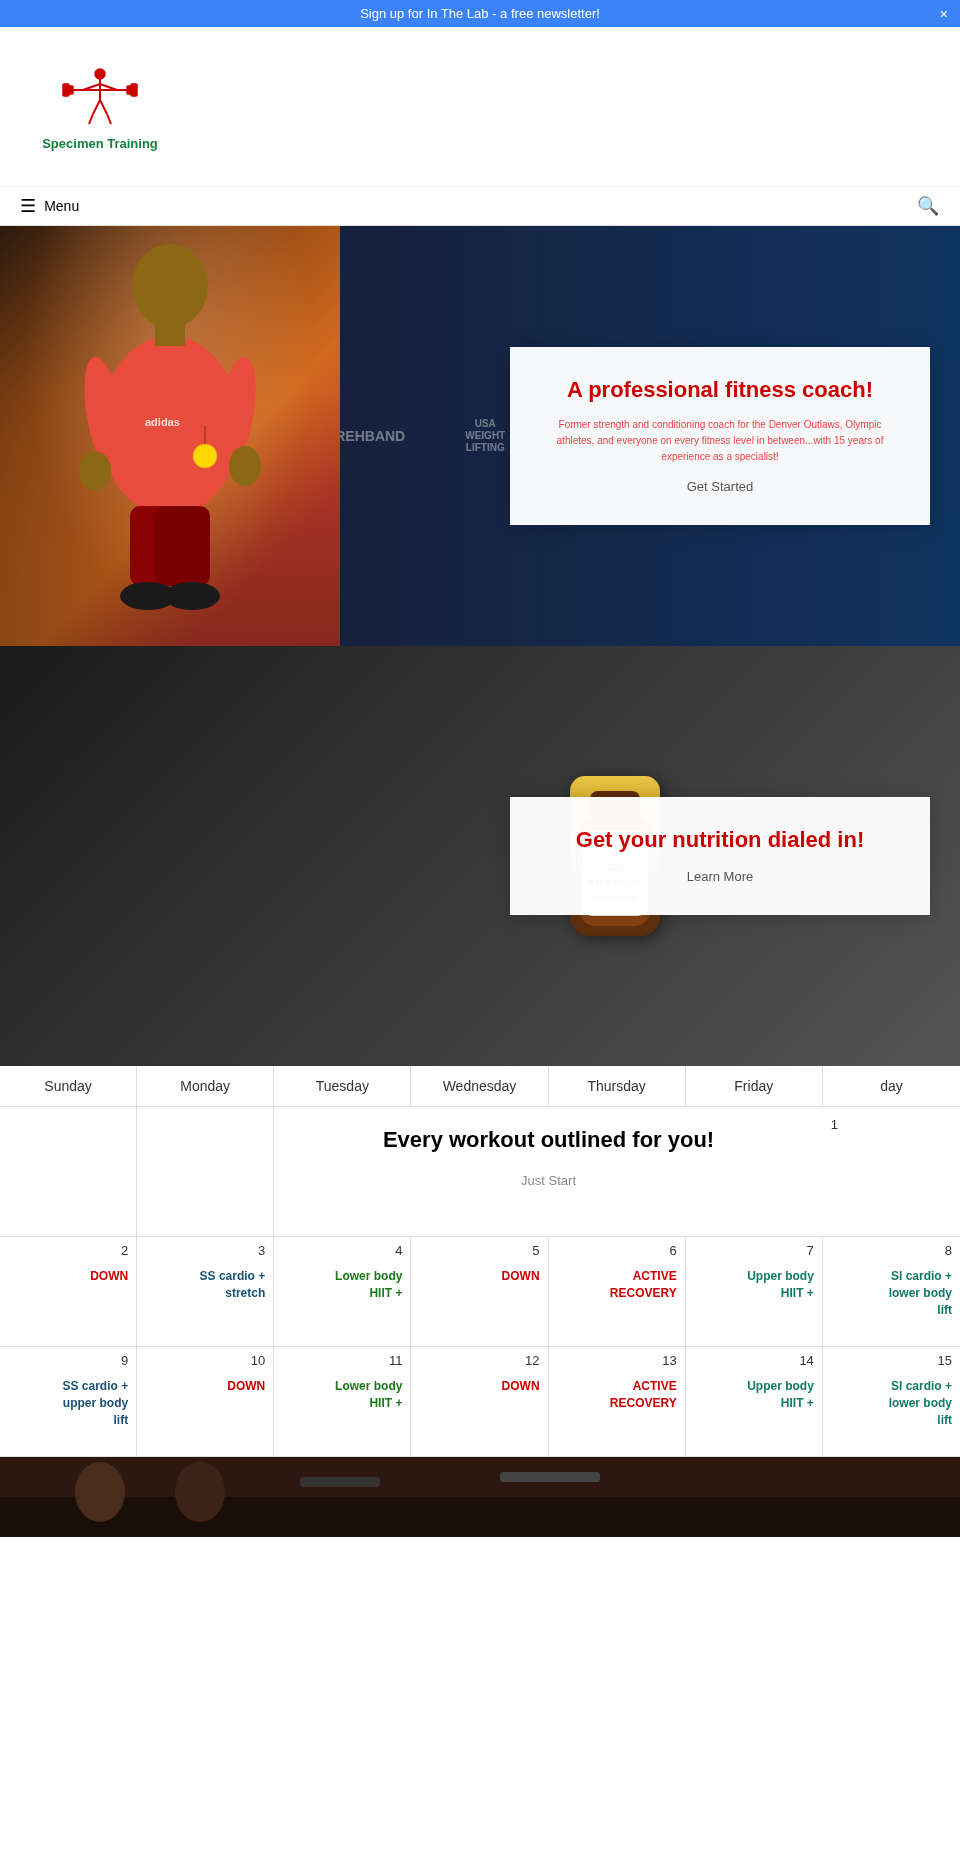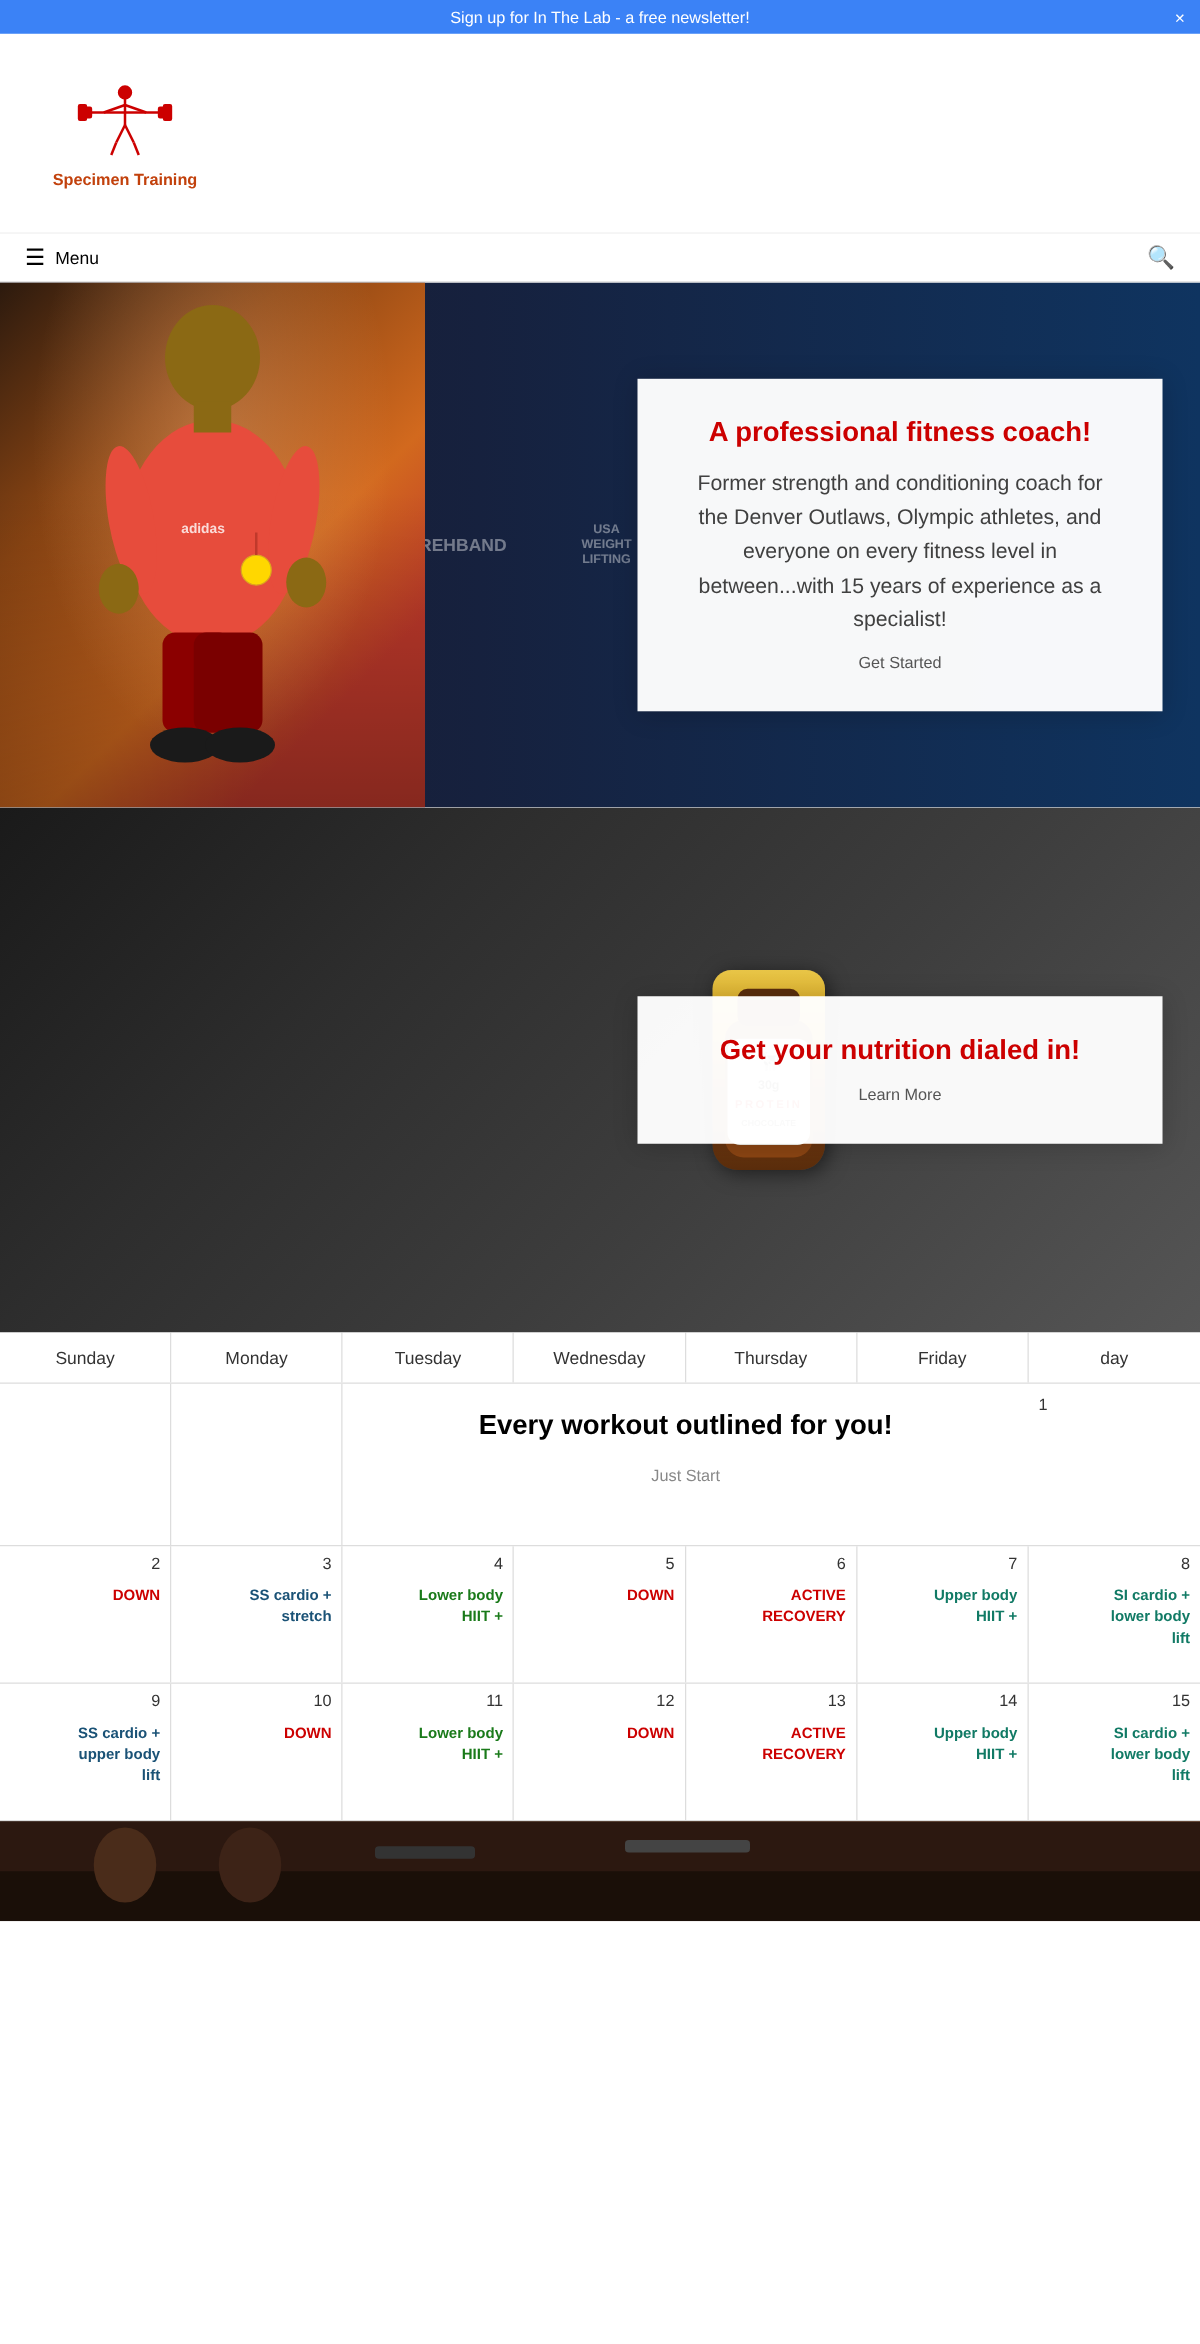--- a/index.html
+++ b/index.html
@@ -39,21 +39,21 @@
       align-items: center;
       width: 160px;
     }
     .logo-svg {
       width: 90px;
       height: 70px;
     }
     .logo-text {
       font-size: 13px;
       font-weight: bold;
-      color: #c2410c;
+      color: #15803d;
       margin-top: 4px;
     }
 
     
     .nav-bar {
       background: #fff;
       padding: 8px 20px;
       display: flex;
       align-items: center;
       border-bottom: 1px solid #ddd;
@@ -120,22 +120,22 @@
       width: 420px;
       text-align: center;
       box-shadow: 0 2px 20px rgba(0,0,0,0.2);
     }
     .hero-card h2 {
       color: #c00;
       font-size: 22px;
       margin-bottom: 14px;
     }
     .hero-card p {
-      font-size: 17px;
-      color: #404040;
+      font-size: 10px;
+      color: #ef4444;
       line-height: 1.6;
       margin-bottom: 12px;
     }
     .hero-card a {
       color: #555;
       font-size: 13px;
       text-decoration: none;
       cursor: pointer;
     }
 

